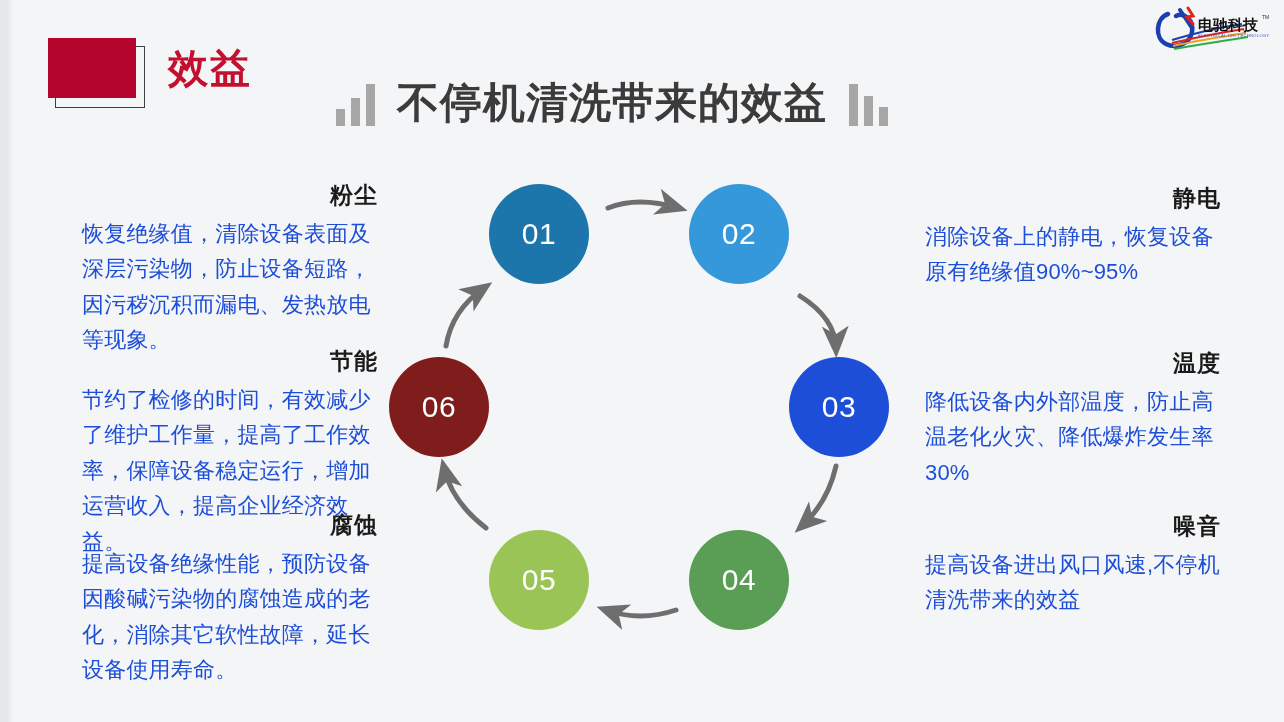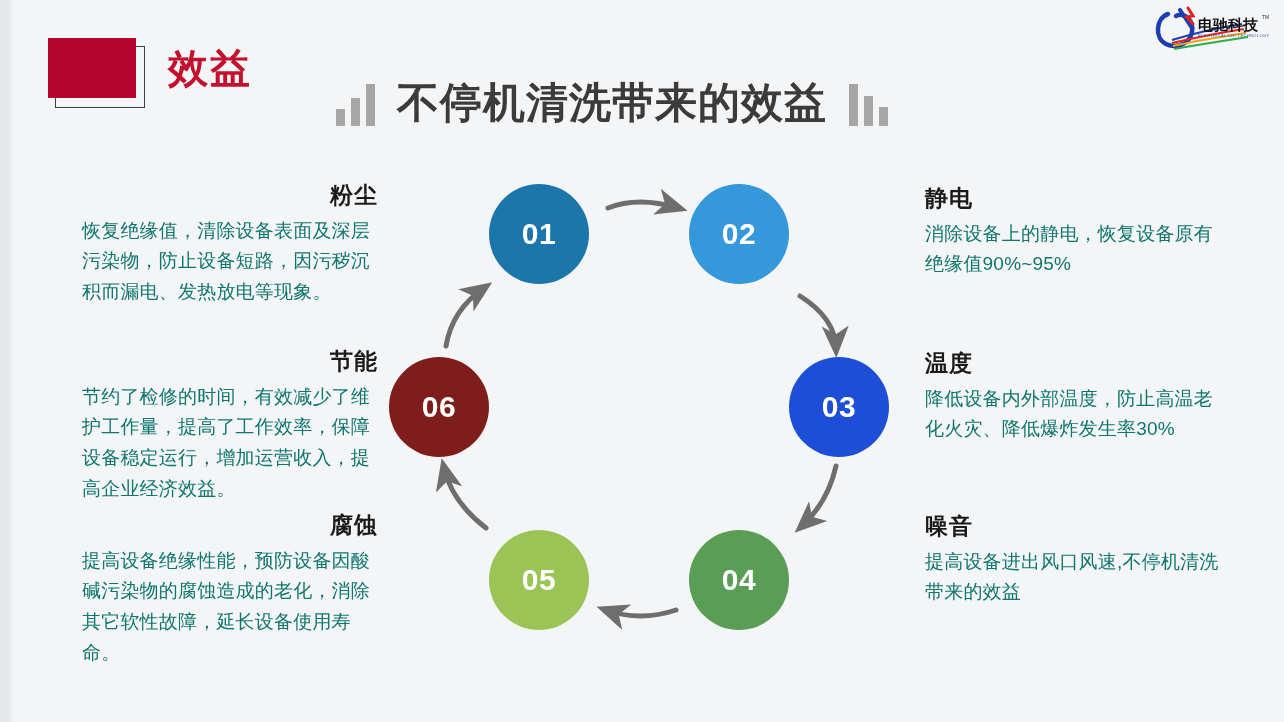--- a/index.html
+++ b/index.html
@@ -126,21 +126,21 @@
   .node {
     position: absolute;
     width: 100px;
     height: 100px;
     border-radius: 50%;
     display: flex;
     align-items: center;
     justify-content: center;
     color: #ffffff;
     font-size: 30px;
-    font-weight: 700;
+    font-weight: 400;
     letter-spacing: 0.5px;
   }
   .n01 { left: 489px; top: 184px; }
   .n02 { left: 689px; top: 184px; text-align: right; }
   .n03 { left: 789px; top: 357px; }
   .n04 { left: 689px; top: 530px; }
   .n05 { left: 489px; top: 530px; }
   .n06 { left: 389px; top: 357px; }
 
   
@@ -148,25 +148,26 @@
     position: absolute;
     width: 296px;
   }
   .block h3 {
     margin: 0 0 6px 0;
     font-size: 23px;
     font-weight: 700;
     color: #1a1a1a;
     line-height: 1.2;
     letter-spacing: 1px;
+    text-align: right;
   }
   .block p {
     margin: 0;
-    font-size: 19px;
-    color: #0f766e;
+    font-size: 22px;
+    color: #1d4ed8;
     line-height: 1.62;
     letter-spacing: 0.2px;
   }
   .block.left {
     text-align: left;
     left: 82px;
   }
   .block.left h3 { text-align: right; }
   .block.right {
     text-align: left;

